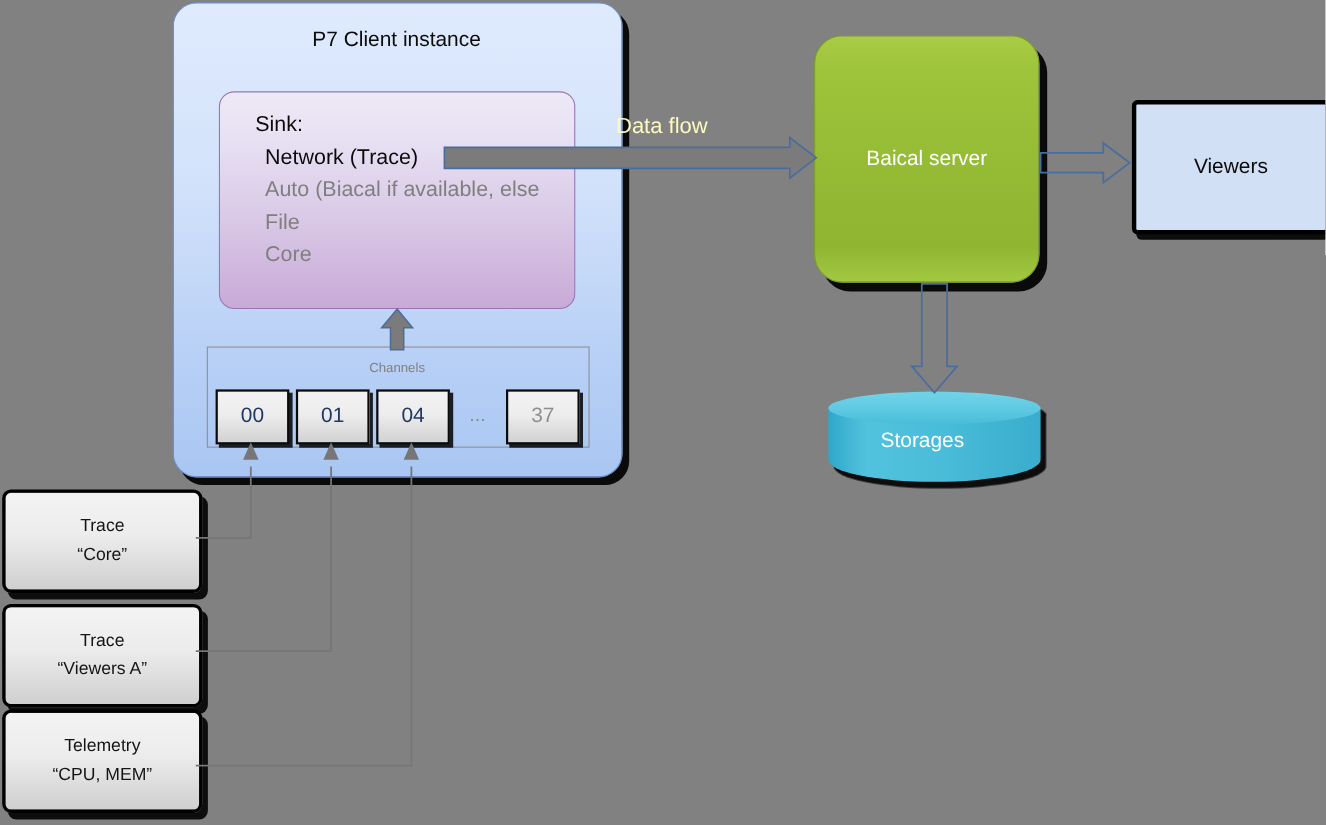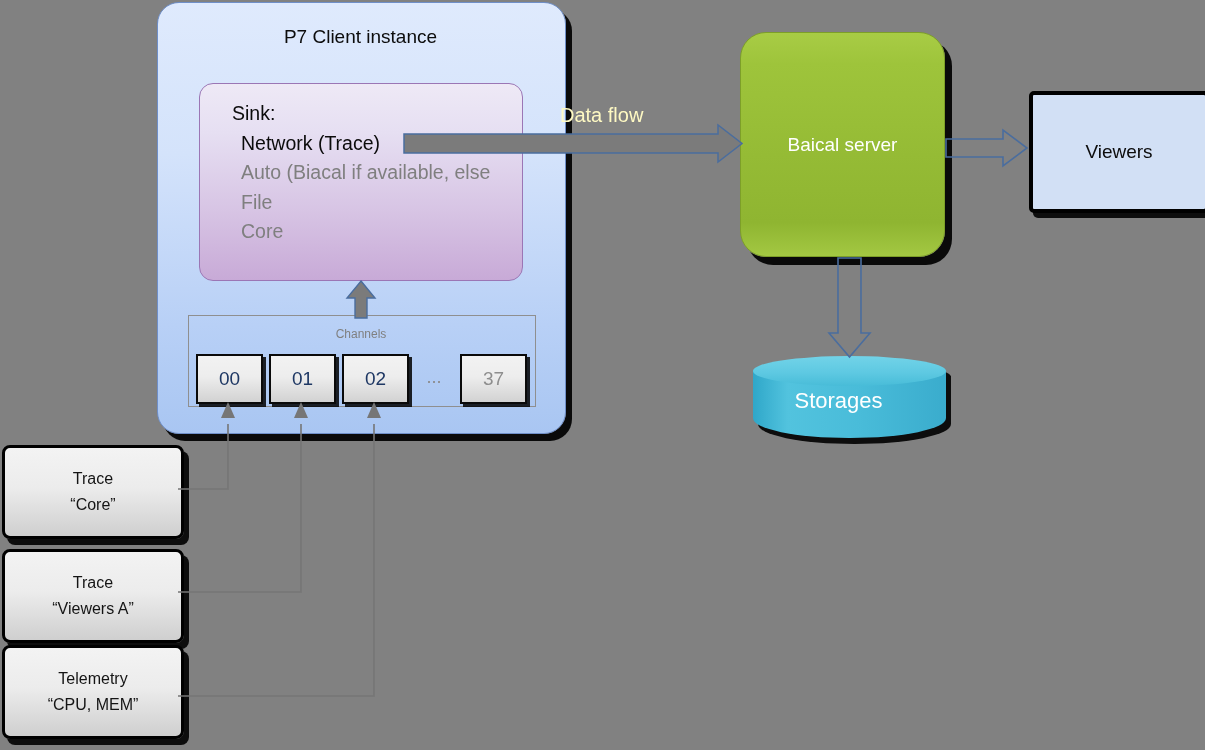--- a/index.html
+++ b/index.html
@@ -152,21 +152,21 @@
     position: absolute;
     left: 0; top: 0;
     width: 193px; height: 30px;
     border-radius: 50%;
     background: linear-gradient(to bottom, #72d3e8 0%, #5ec9e2 55%, #48bcd8 100%);
   }
   #storages-label {
     position: absolute;
     left: 0; top: 28px;
     width: 171px; height: 34px;
-    font-size: 22px;
+    font-size: 19px;
     color: #ffffff;
     z-index: 3;
   }
 
   
   #data-flow-label {
     left: 560px; top: 100px;
     width: 140px; height: 30px;
     font-size: 20px;
     color: #fef9c3;
@@ -194,21 +194,21 @@
     <span class="indent1">Auto (Biacal if available, else</span>
     <span class="indent1">File</span>
     <span class="indent1">Core</span>
   </div>
 
   <div class="abs" id="channels-group"></div>
   <div class="abs center-text" id="channels-label">Channels</div>
 
   <div class="abs center-text chan-btn" id="chan-00">00</div>
   <div class="abs center-text chan-btn" id="chan-01">01</div>
-  <div class="abs center-text chan-btn" id="chan-02">02</div>
+  <div class="abs center-text chan-btn" id="chan-02">04</div>
   <div class="abs center-text" id="chan-ellipsis">...</div>
   <div class="abs center-text chan-btn muted" id="chan-31">37</div>
 
   <div class="abs center-text source-box" id="src-core">
     <div>
       <div>Trace</div>
       <div>“Core”</div>
     </div>
   </div>
   <div class="abs center-text source-box" id="src-module">

